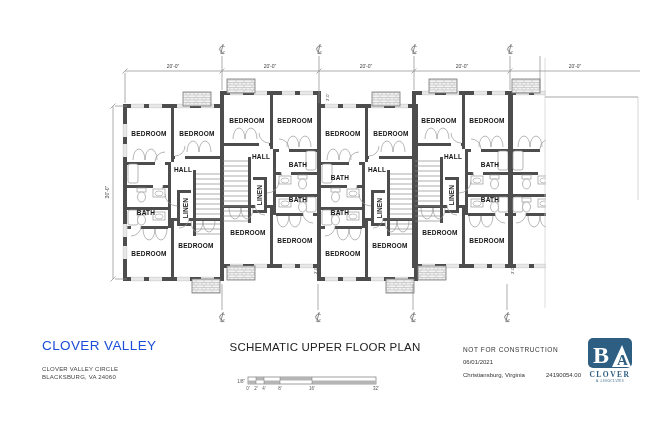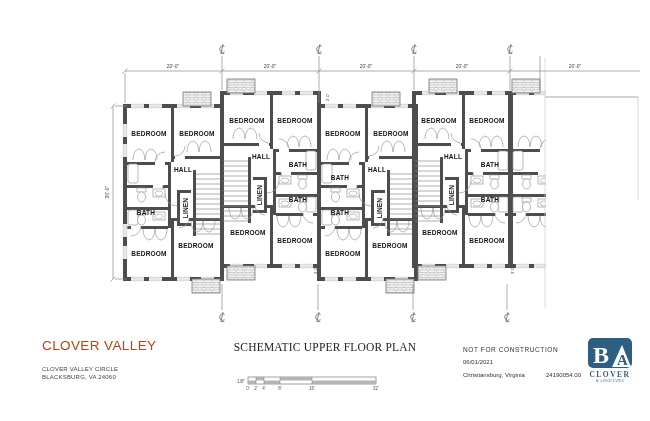--- a/index.html
+++ b/index.html
@@ -8,24 +8,24 @@
   #plan{position:absolute;left:0;top:0;}
   #overlay{position:absolute;left:0;top:0;width:650px;height:421px;}
   .lbl{position:absolute;font-weight:bold;font-size:6.5px;color:#141414;letter-spacing:.2px;
        white-space:nowrap;transform:translate(-50%,-50%);}
   .lbl.v{transform:translate(-50%,-50%) rotate(-90deg);}
   .dim{position:absolute;font-size:5px;color:#444;white-space:nowrap;transform:translate(-50%,-50%);}
   .dim.v{transform:translate(-50%,-50%) rotate(-90deg);}
   .dim.s{font-size:4px;}
   .tick{position:absolute;font-size:4.5px;color:#555;white-space:nowrap;transform:translate(-50%,0);}
   .scale-label{position:absolute;font-size:4.5px;color:#555;white-space:nowrap;transform:translate(-100%,-50%);}
-  .proj-title{position:absolute;left:42px;top:338px;font-size:13.5px;letter-spacing:.4px;color:#c2410c;}
+  .proj-title{position:absolute;left:42px;top:338px;font-size:13.5px;letter-spacing:.4px;color:#1d4ed8;}
   .addr{position:absolute;left:42px;font-size:6px;color:#444;letter-spacing:.2px;}
   .sheet-title{position:absolute;left:0;width:650px;text-align:center;top:341px;font-size:11.5px;
-               letter-spacing:.2px;color:#222;font-family:Liberation Serif, serif;}
+               letter-spacing:.2px;color:#222;}
   .nfc{position:absolute;left:463px;top:346px;font-size:6.5px;letter-spacing:.6px;color:#333;}
   .meta{position:absolute;font-size:6px;color:#333;}
   .logo-box{position:absolute;left:588px;top:338px;}
   .logo-name{position:absolute;left:586px;top:370px;width:48px;text-align:center;
              font-family:"Liberation Serif",serif;font-weight:bold;font-size:7.5px;
              letter-spacing:1.5px;}
   .logo-tag{position:absolute;left:586px;top:379px;width:48px;text-align:center;
             font-family:"Liberation Serif",serif;font-size:3.4px;letter-spacing:.4px;}
 </style>
 </head>

